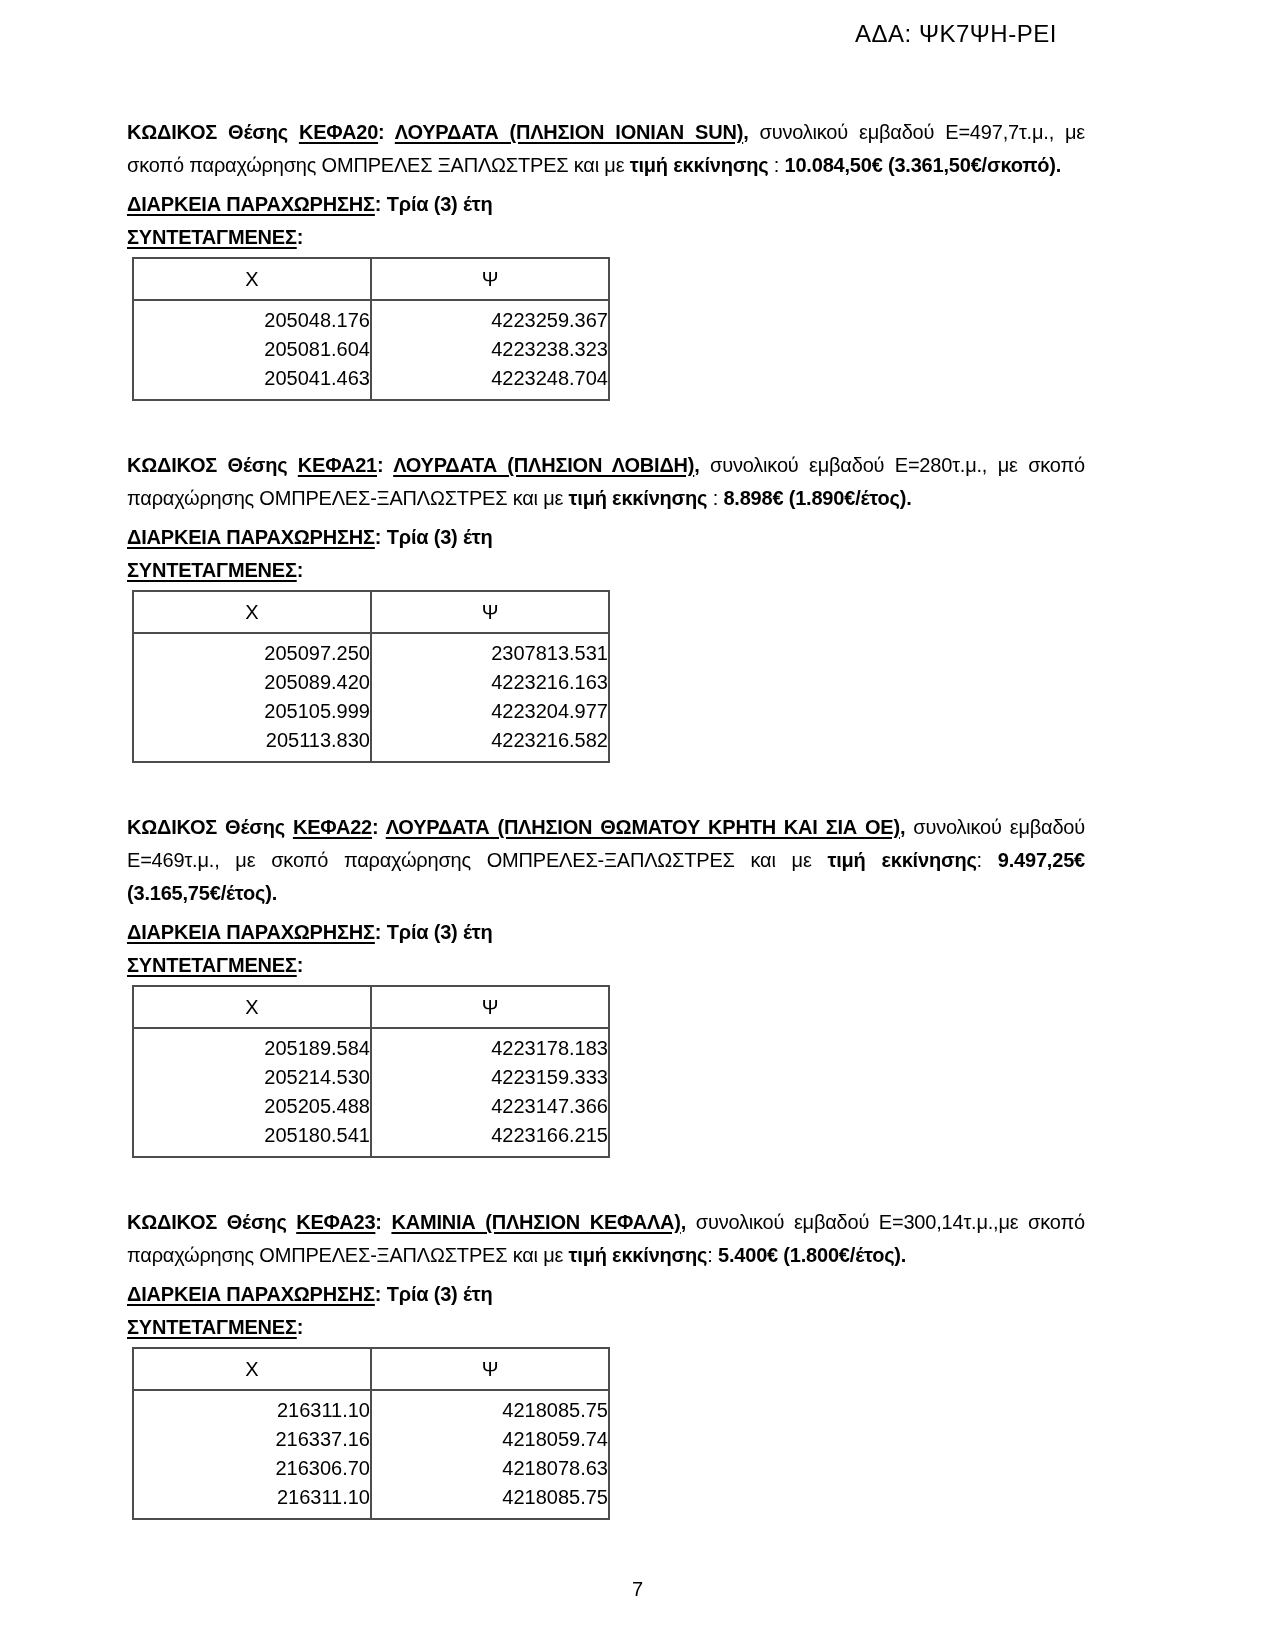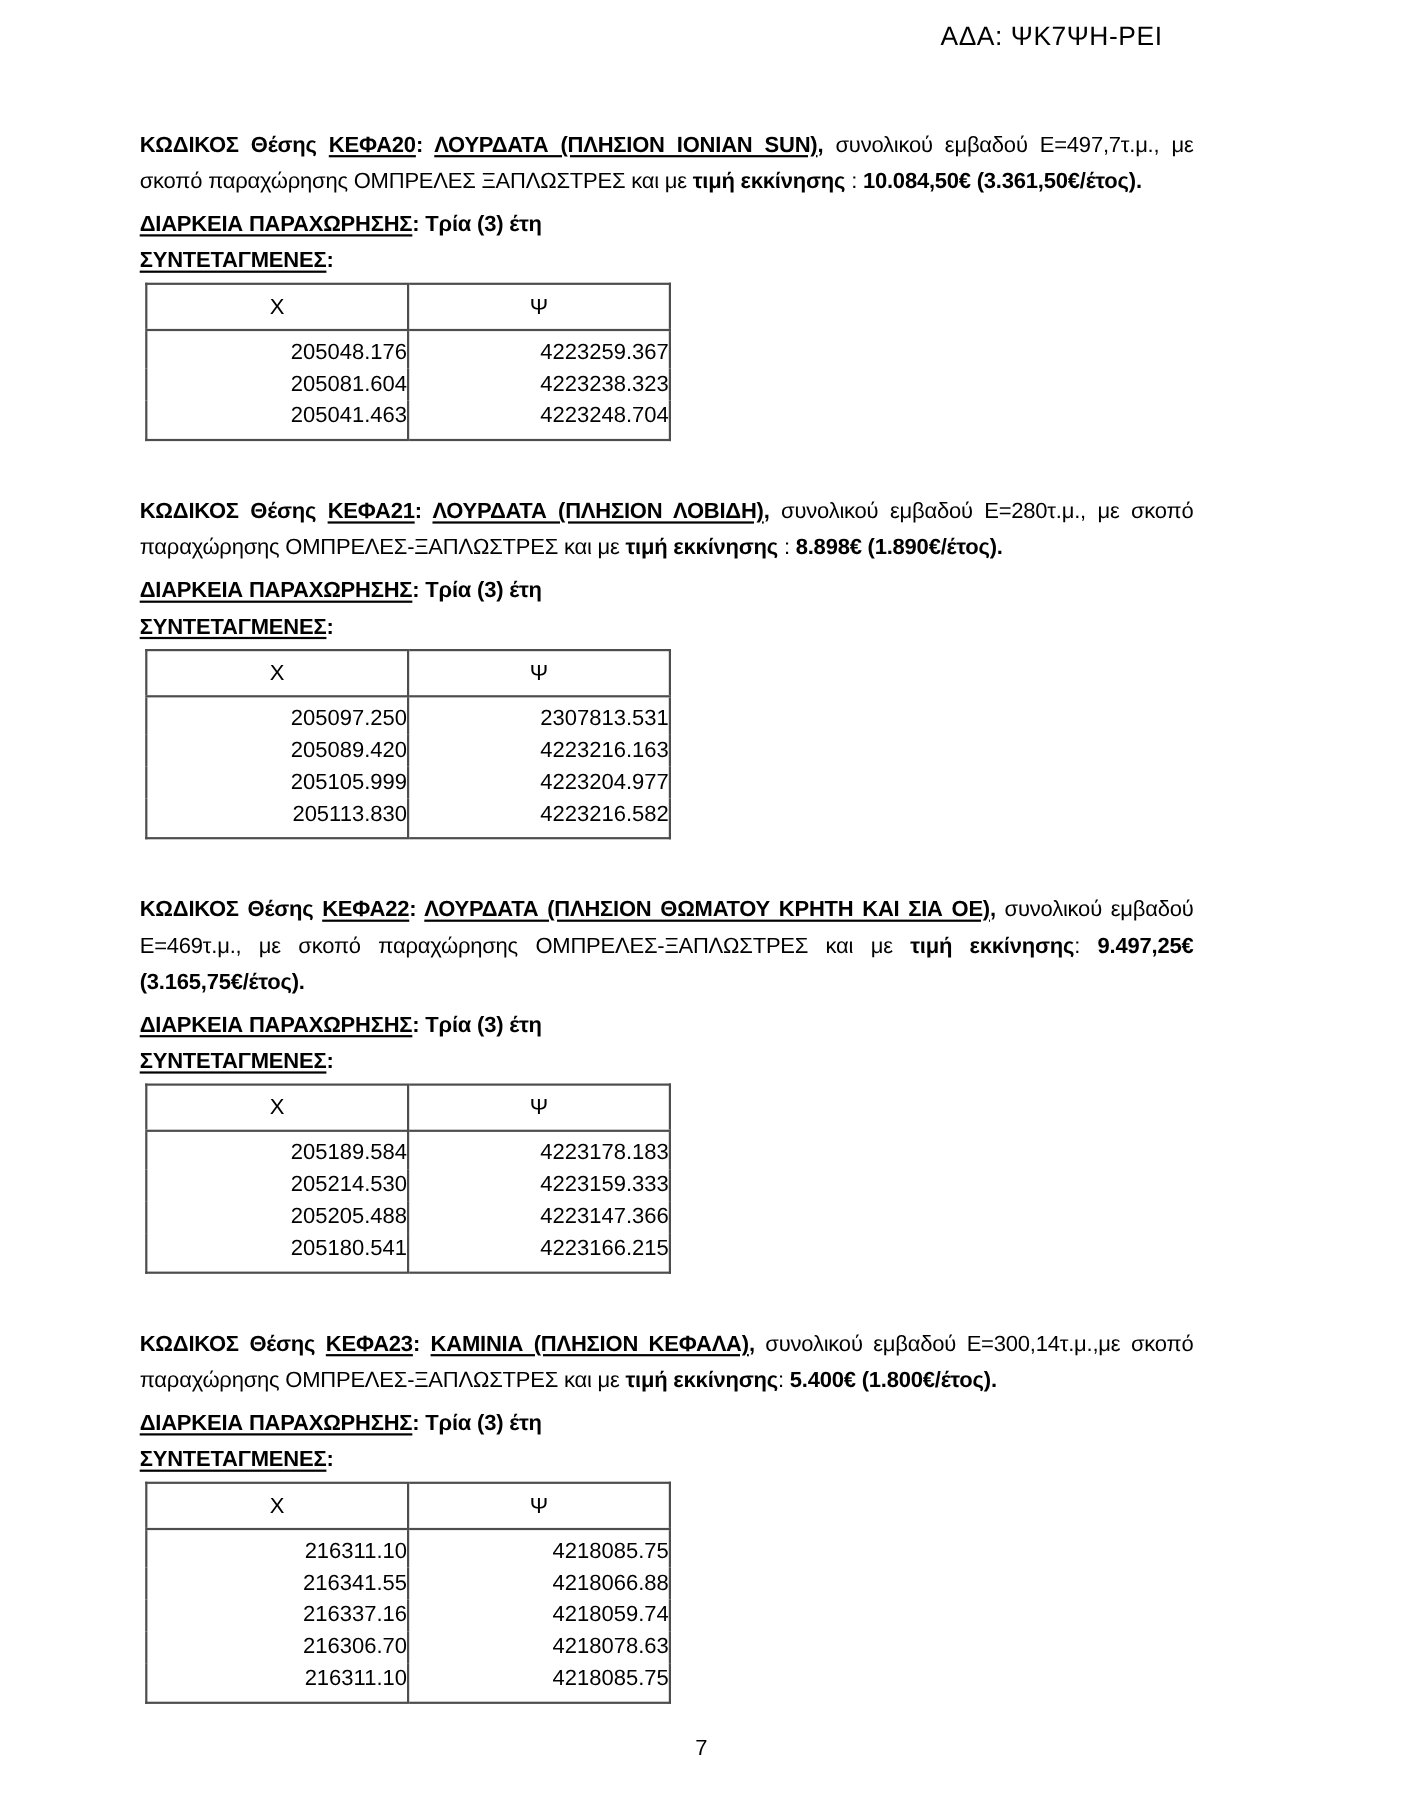--- a/index.html
+++ b/index.html
@@ -86,21 +86,21 @@
 </style>
 </head>
 <body>
 
 <div class="page">
 
   <div class="ada-stamp">ΑΔΑ: ΨΚ7ΨΗ-ΡΕΙ</div>
 
   <div class="content" id="sections">
   <section class="section">
-    <p class="intro"><span class="b">ΚΩΔΙΚΟΣ Θέσης </span><span class="b u">ΚΕΦΑ20</span><span class="b">: </span><span class="b u">ΛΟΥΡΔΑΤΑ (ΠΛΗΣΙΟΝ IONIAN SUN)</span><span class="b">, </span><span>συνολικού εμβαδού Ε=497,7τ.μ., με σκοπό παραχώρησης ΟΜΠΡΕΛΕΣ ΞΑΠΛΩΣΤΡΕΣ και με </span><span class="b">τιμή εκκίνησης</span><span> : </span><span class="b">10.084,50€ (3.361,50€/έτος).</span></p>
+    <p class="intro"><span class="b">ΚΩΔΙΚΟΣ Θέσης </span><span class="b u">ΚΕΦΑ20</span><span class="b">: </span><span class="b u">ΛΟΥΡΔΑΤΑ (ΠΛΗΣΙΟΝ IONIAN SUN)</span><span class="b">, </span><span>συνολικού εμβαδού Ε=497,7τ.μ., με σκοπό παραχώρησης ΟΜΠΡΕΛΕΣ ΞΑΠΛΩΣΤΡΕΣ και με </span><span class="b">τιμή εκκίνησης</span><span> : </span><span class="b">10.084,50€ (3.361,50€/σκοπό).</span></p>
     <p class="meta-line"><span class="b u">ΔΙΑΡΚΕΙΑ ΠΑΡΑΧΩΡΗΣΗΣ</span><span class="b">: </span><span class="b">Τρία (3) έτη</span></p>
     <p class="meta-line"><span class="b u">ΣΥΝΤΕΤΑΓΜΕΝΕΣ</span><span class="b">:</span></p>
     <table class="coords-table">
       <thead>
         <tr>
           <th>Χ</th>
           <th>Ψ</th>
         </tr>
       </thead>
       <tbody>
@@ -198,24 +198,20 @@
           <th>Ψ</th>
         </tr>
       </thead>
       <tbody>
 
       <tr>
           <td>216311.10</td>
           <td>4218085.75</td>
         </tr>
             <tr>
-          <td>216341.55</td>
-          <td>4218066.88</td>
-        </tr>
-            <tr>
           <td>216337.16</td>
           <td>4218059.74</td>
         </tr>
             <tr>
           <td>216306.70</td>
           <td>4218078.63</td>
         </tr>
             <tr>
           <td>216311.10</td>
           <td>4218085.75</td>

